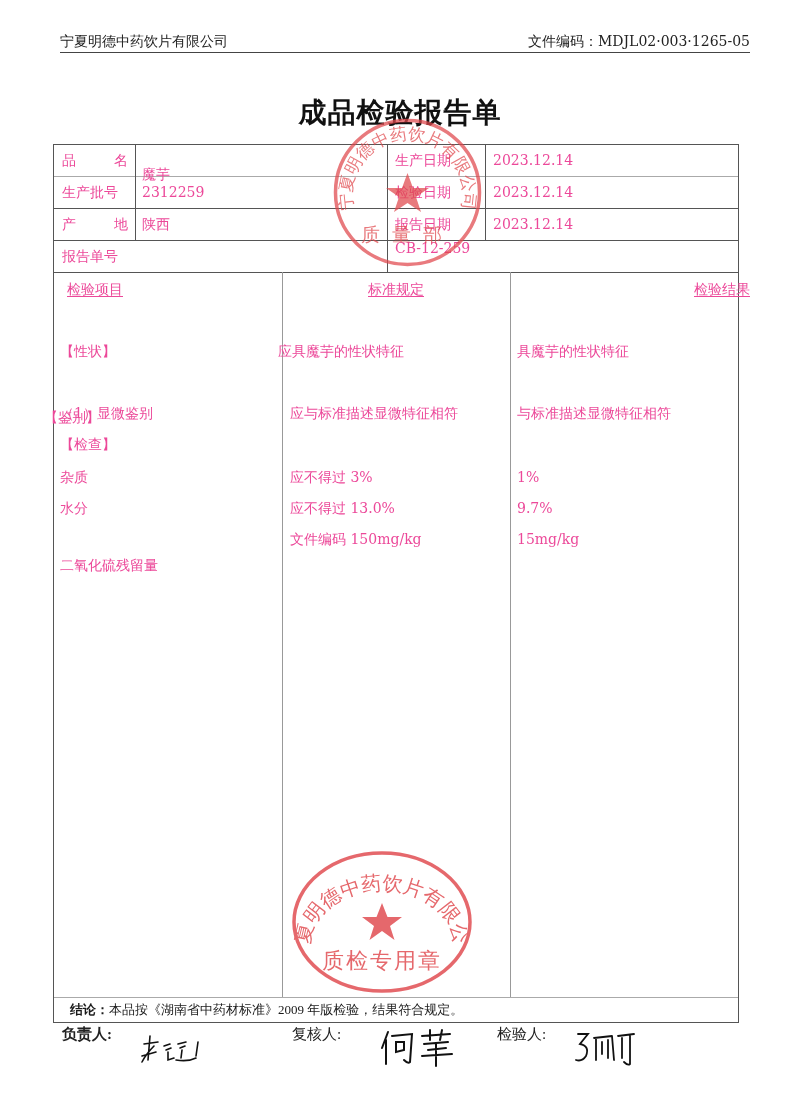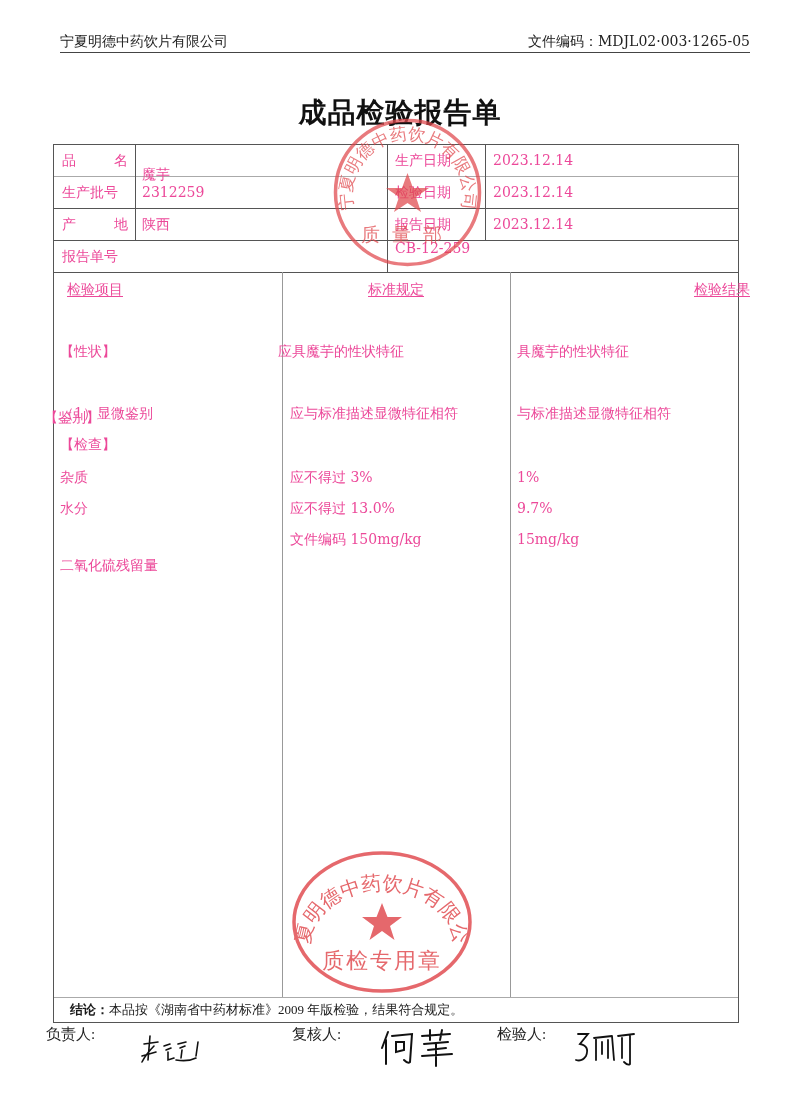--- a/index.html
+++ b/index.html
@@ -111,21 +111,21 @@
 <div>
   <div class="abs cell-text" style="left:60px; top:557px;">二氧化硫残留量</div>
   <div class="abs cell-text" style="left:290px; top:531px;">文件编码 150mg/kg</div>
   <div class="abs cell-text" style="left:517px; top:531px;">15mg/kg</div>
 </div>
 
 <div class="abs concl" style="left:70px; top:1001px; white-space:nowrap;">
   <b>结论：</b><span>本品按《湖南省中药材标准》2009 年版检验，结果符合规定。</span>
 </div>
 
-<div class="abs sig-label" style="left:46px; top:1025px;">负责人:</div>
+<div class="abs sig-label" style="left:62px; top:1025px;font-weight:bold;">负责人:</div>
 <svg class="abs" style="left:138px; top:1030px;" width="70" height="40" viewBox="0 0 70 40">
   <g fill="none" stroke="#111" stroke-width="1.6" stroke-linecap="round">
     <path d="M6 14 L20 12 M12 6 L10 30 M4 26 L18 22 M16 16 Q8 24 4 32"></path>
     <path d="M26 16 L32 14 M28 20 L33 18 M30 22 L30 30 L36 28"></path>
     <path d="M40 14 L48 12 M42 18 L47 16 M44 20 L43 28 M38 30 Q50 32 58 28"></path>
     <path d="M60 12 L58 26"></path>
   </g>
 </svg>
 
 <div class="abs sig-label" style="left:292px; top:1025px;">复核人:</div>

